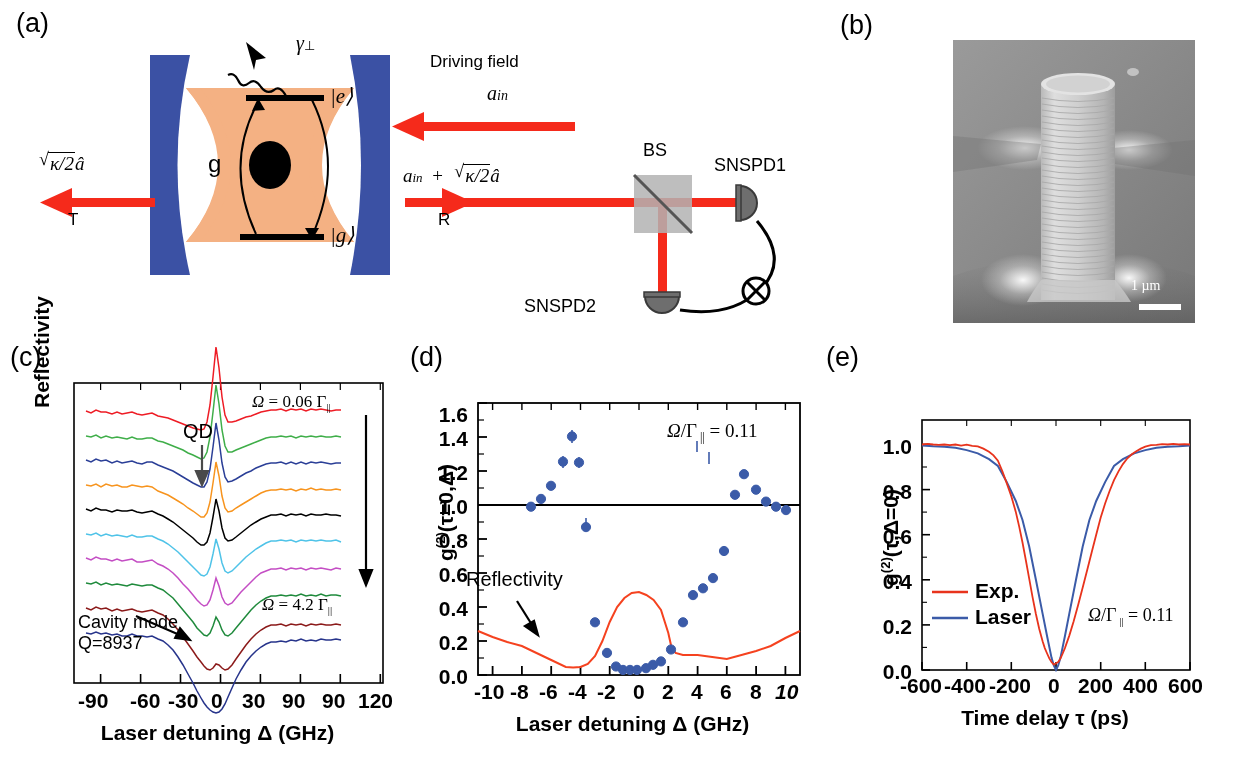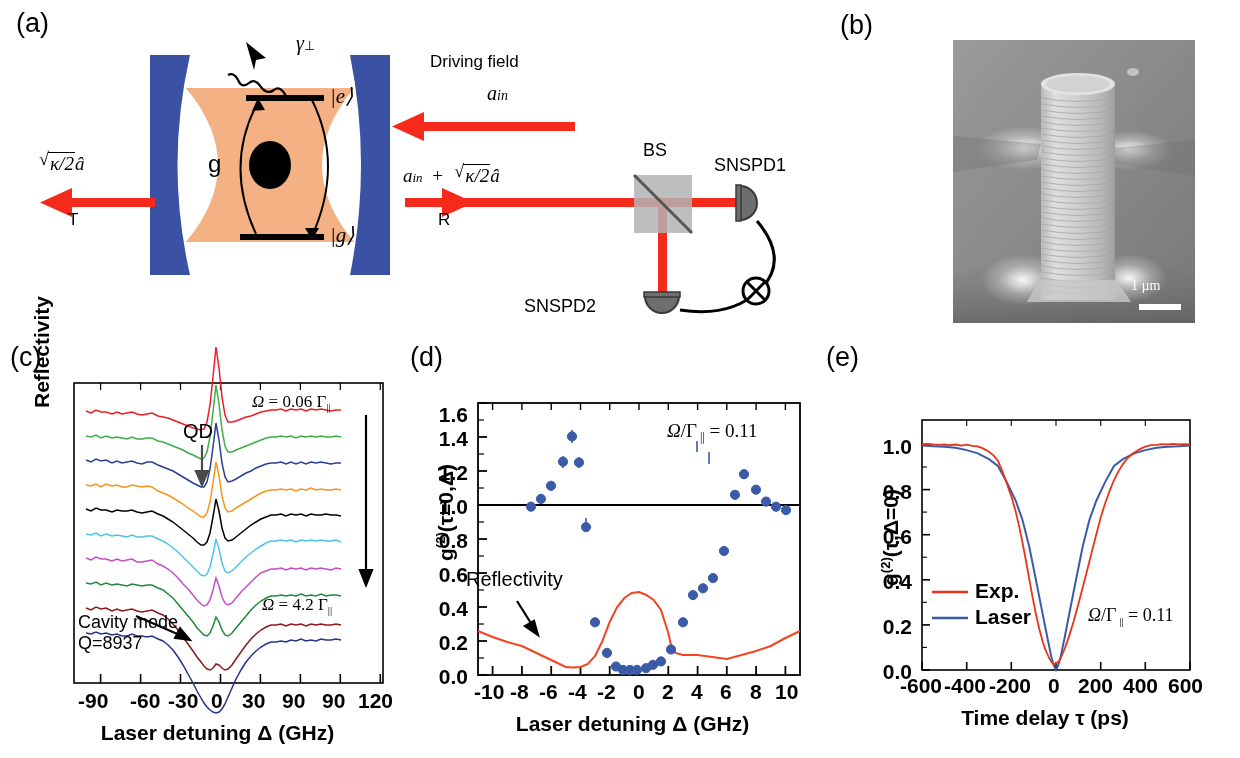--- a/index.html
+++ b/index.html
@@ -473,21 +473,21 @@
     <span class="tick" style="position:absolute;left:69px;">-10</span>
     <span class="tick" style="position:absolute;left:105px;">-8</span>
     <span class="tick" style="position:absolute;left:134px;">-6</span>
     <span class="tick" style="position:absolute;left:163px;">-4</span>
     <span class="tick" style="position:absolute;left:192px;">-2</span>
     <span class="tick" style="position:absolute;left:228px;">0</span>
     <span class="tick" style="position:absolute;left:257px;">2</span>
     <span class="tick" style="position:absolute;left:286px;">4</span>
     <span class="tick" style="position:absolute;left:315px;">6</span>
     <span class="tick" style="position:absolute;left:345px;">8</span>
-    <span class="tick" style="position:absolute;left:370px;">10</span>
+    <span class="tick" style="position:absolute;left:370px;font-style:italic;">10</span>
   </div>
 
   <div class="abs axlab" style="left:0;top:372px;width:415px;text-align:center;padding-left:40px;box-sizing:border-box;">Laser detuning Δ (GHz)</div>
 </div>
 
 <div class="abs" style="left:820px;top:340px;width:420px;height:418px;">
   <div class="abs pl" style="left:6px;top:2px;">(e)</div>
 
   <div class="abs" style="left:-30px;top:185px;width:200px;text-align:center;transform:rotate(-90deg);">
     <span class="axlab" style="white-space:nowrap;">g<sup style="font-size:13px;">(2)</sup>(τ,Δ=0)</span>

